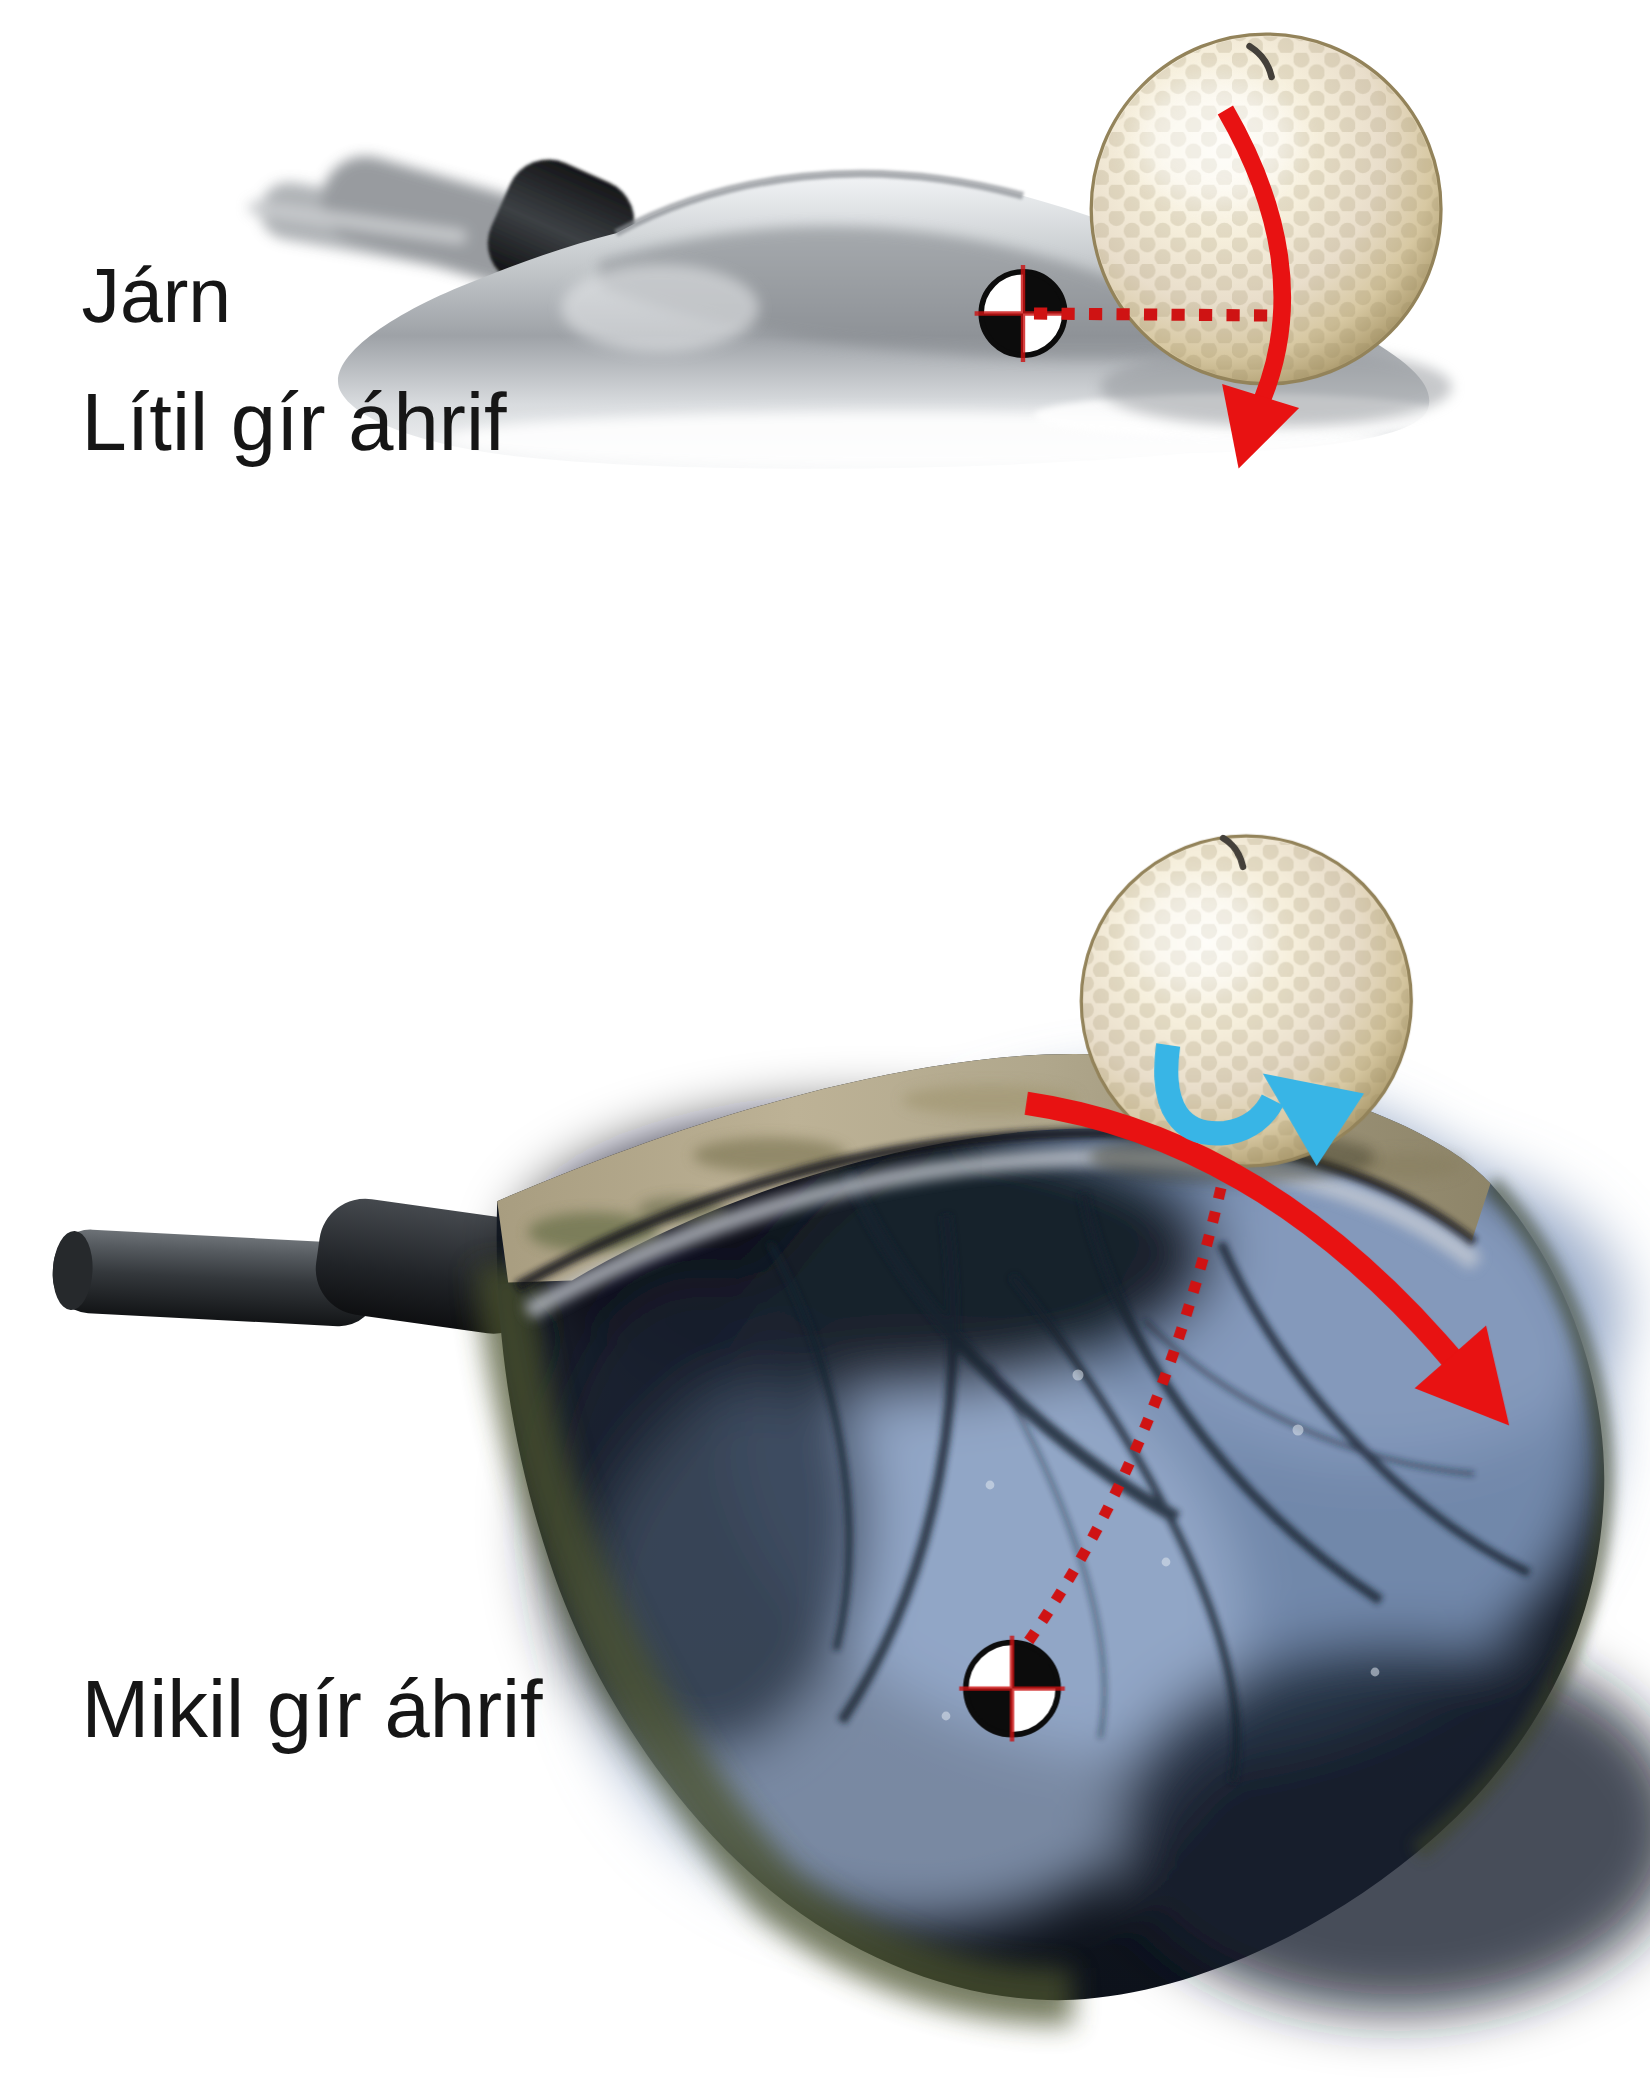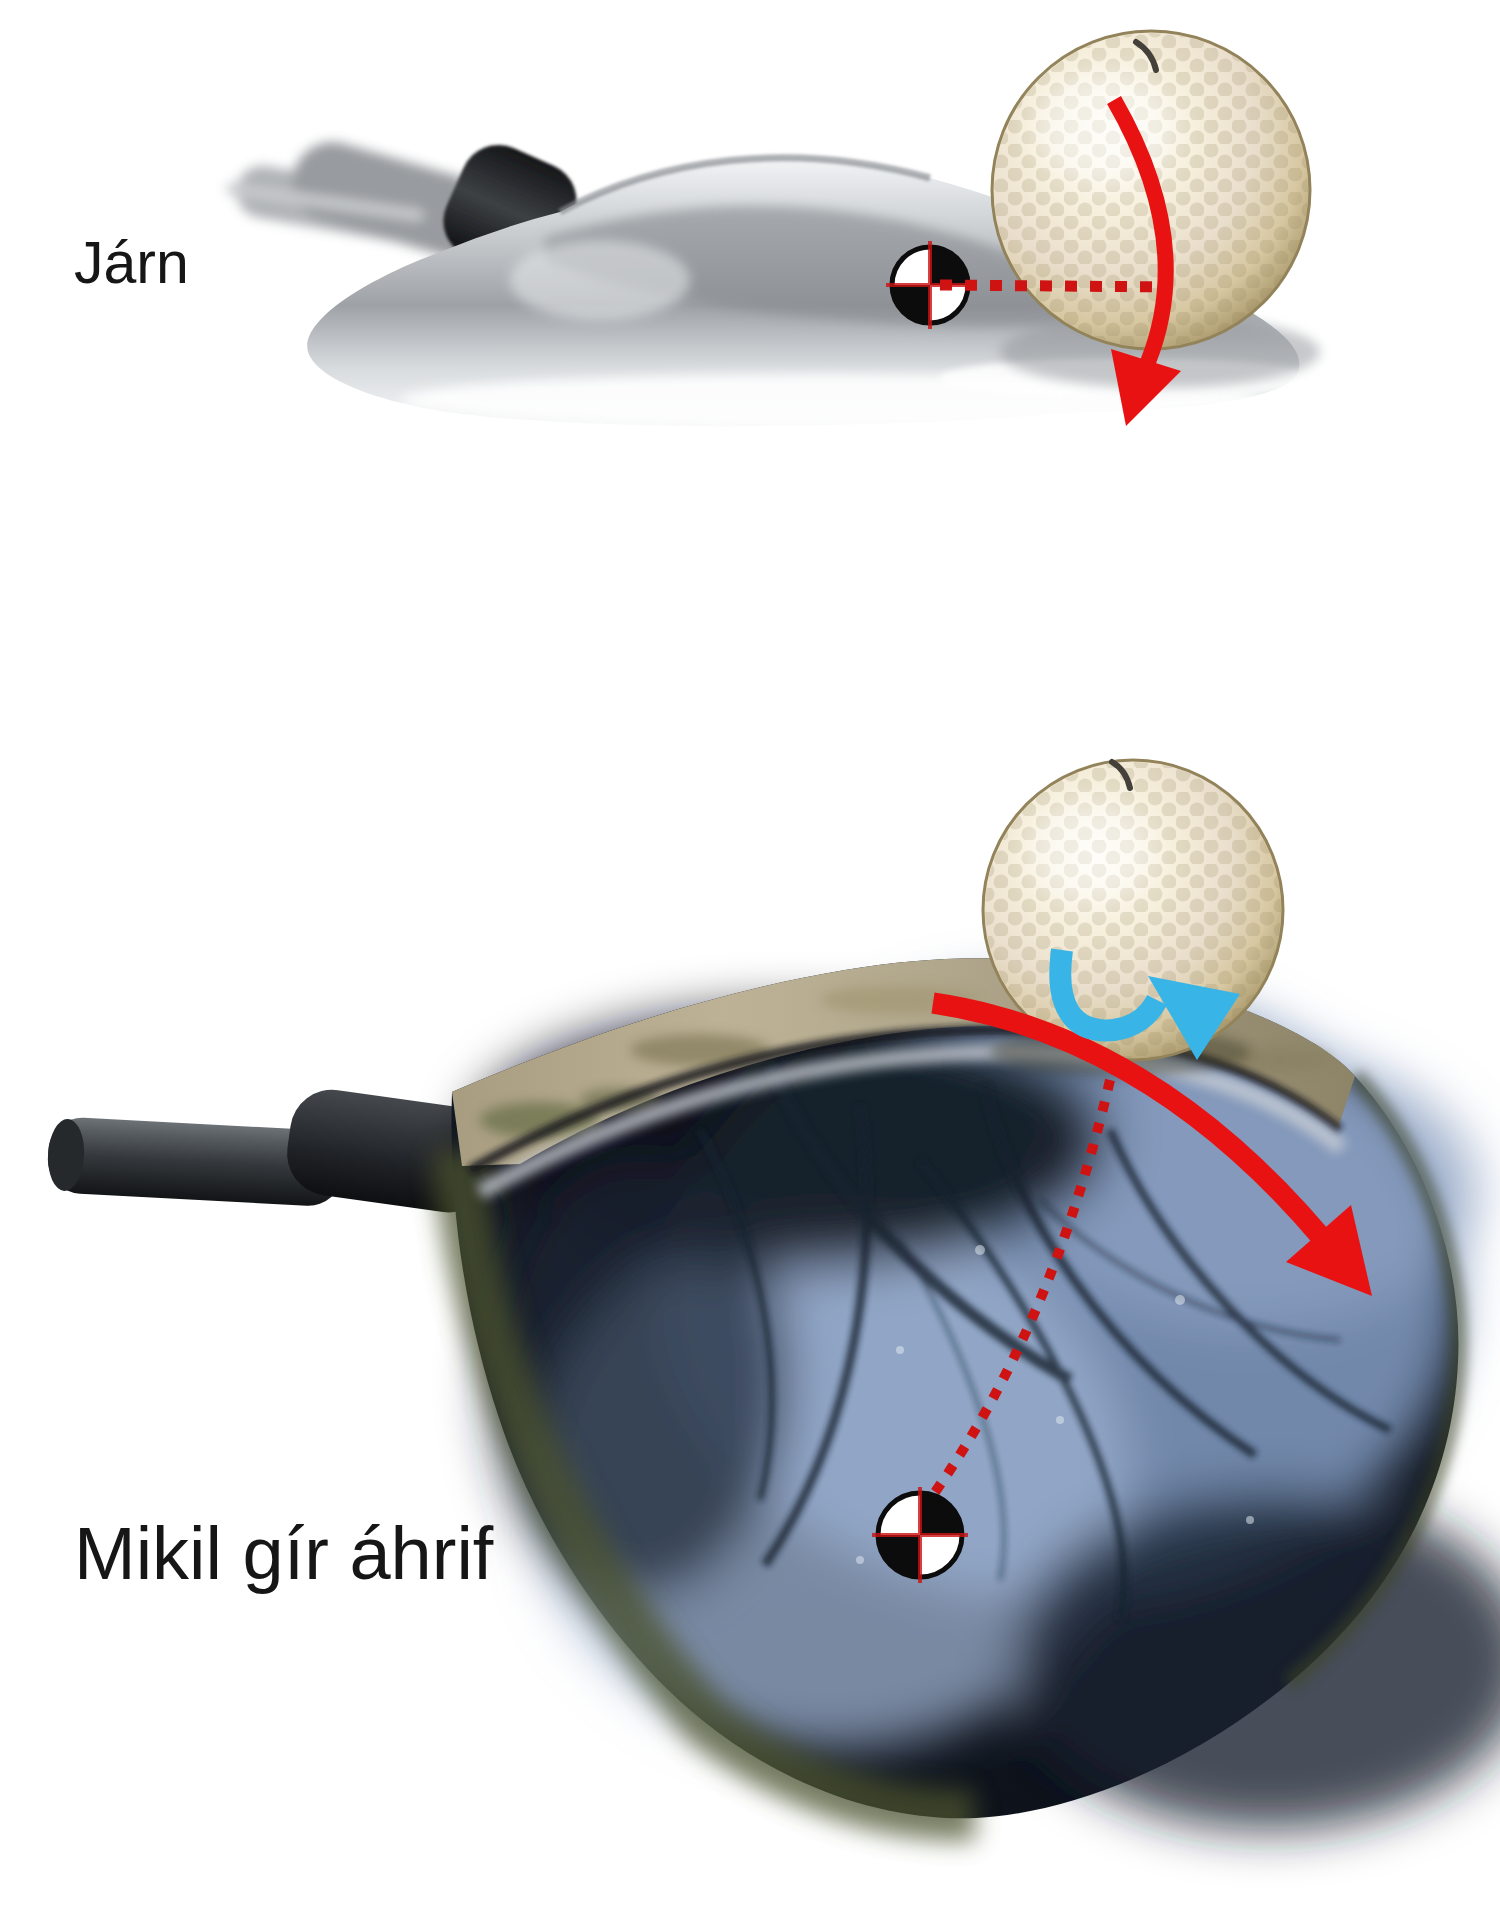--- a/index.html
+++ b/index.html
@@ -2,21 +2,21 @@
 <html><head>
 <meta charset="utf-8">
 <style>
   html,body{margin:0;padding:0;background:#ffffff;}
   .canvas{
     position:relative;width:1500px;height:1909px;background:#ffffff;
     overflow:hidden;font-family:"Liberation Sans", sans-serif;color:#141414;
   }
   .art{position:absolute;left:0;top:0;width:1500px;height:1909px;}
   .label{position:absolute;white-space:nowrap;line-height:1;color:#161616;}
-  .heading{font-size:59px;letter-spacing:0px;text-align:center;}
+  .heading{font-size:70px;letter-spacing:0px;text-align:center;}
   .subtitle{font-size:74px;}
   #iron-heading{left:74px;top:234px;}
   #iron-subtitle{left:74px;top:347px;}
   #driver-heading{left:86px;top:1411px;}
   #driver-subtitle{left:74px;top:1517px;}
 </style>
 </head>
 <body>
 
 <div class="canvas">
@@ -222,14 +222,15 @@
       </g>
 
       <g>
         <path d="M 1062 950 C 1054 1008 1074 1034 1114 1030 C 1136 1027 1150 1014 1157 1000" stroke="#38b5e6" stroke-width="22" fill="none" stroke-linecap="butt"></path>
         <polygon points="1148,976 1240,994 1197,1060" fill="#38b5e6"></polygon>
       </g>
     </g>
   </svg>
 
   <div class="label heading" id="iron-heading">Járn</div>
+  <div class="label subtitle" id="iron-subtitle">Lítil gír áhrif</div>
   <div class="label subtitle" id="driver-subtitle">Mikil gír áhrif</div>
 </div>
 
 </body></html>

